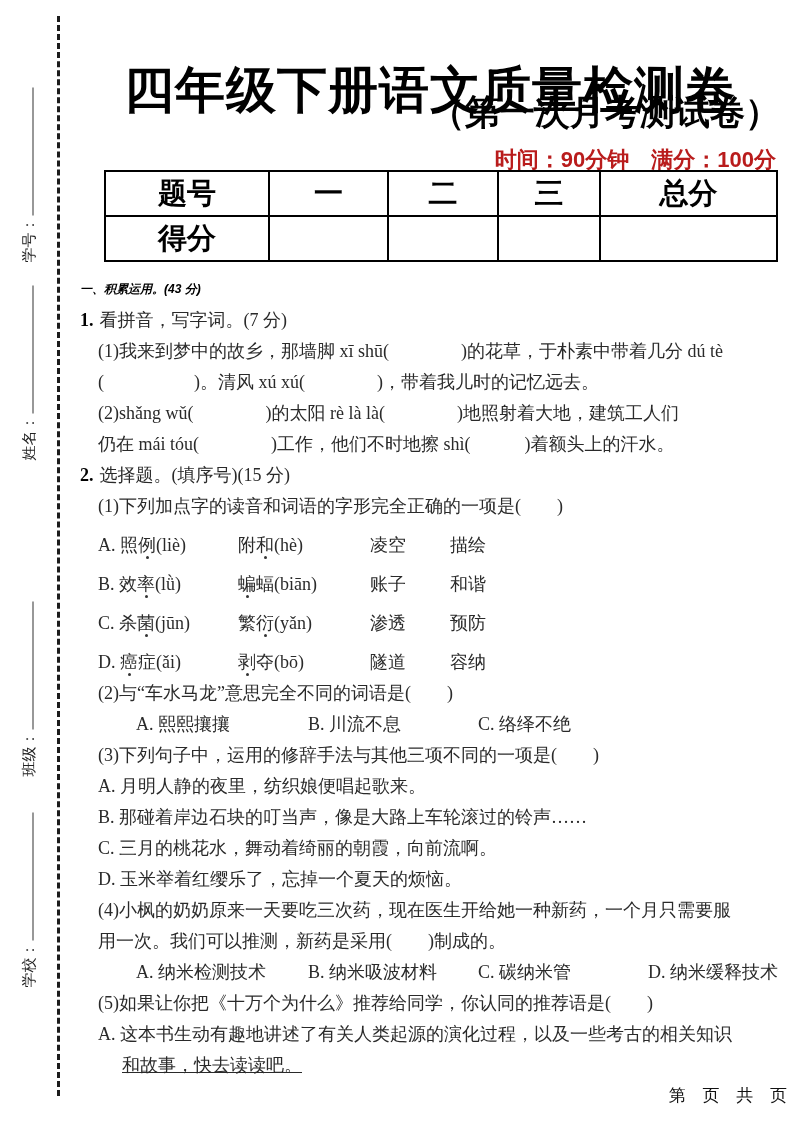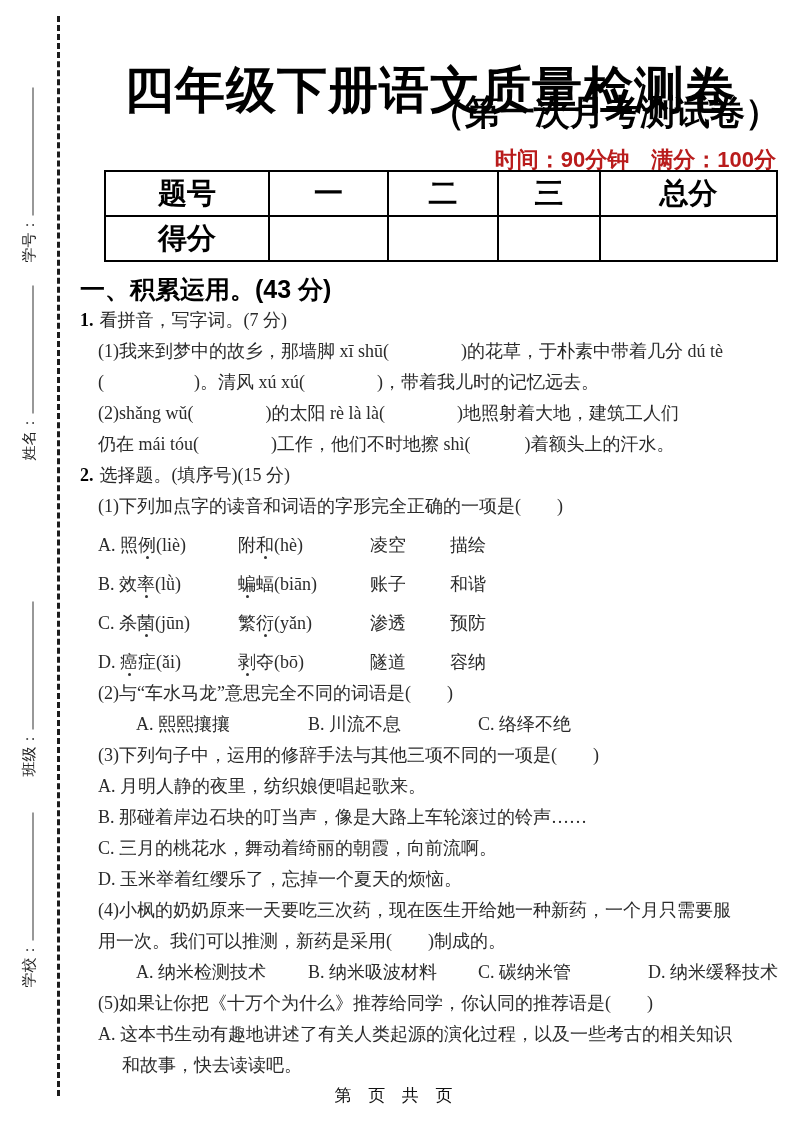--- a/index.html
+++ b/index.html
@@ -47,43 +47,44 @@
     font-size:29px;padding:0;
   }
   
   .content{
     position:absolute;top:274px;left:80px;width:702px;
     font-size:18px;line-height:31px;white-space:nowrap;
   }
   .line{height:31px;}
   .heading{
     font-family:"Liberation Sans",sans-serif;font-weight:bold;color:#000;
-    font-size:25px;
+    font-size:12px;
+    font-style:italic;
   }
   .qnum{font-weight:bold;color:#000;margin-right:6px;}
   .ind{padding-left:18px;}
-  .ind2{padding-left:42px;}
+  .ind2{padding-left:42px;text-decoration:underline;}
   .opt-grid{display:flex;margin-top:8px;}
   .opt-grid .c1{width:140px;}
   .opt-grid .c2{width:132px;}
   .opt-grid .c3{width:80px;}
   .opt-grid .c4{flex:1;}
   .opt-row{display:flex;}
   .opt-row .o1{width:172px;margin-left:38px;}
   .opt-row .o2{width:170px;}
   .opt-row .o3{width:170px;}
   .opt-row .o4{flex:1;}
   .dotted{position:relative;}
   .dotted::after{
     content:"";position:absolute;left:50%;bottom:-4px;width:3px;height:3px;
     margin-left:-1.5px;background:#333;border-radius:50%;
   }
   
   .footer{
-    position:absolute;top:1084px;left:0;width:793px;text-align:center;
+    position:absolute;top:1084px;left:0;width:793px;text-align:right;
     font-family:"Liberation Sans",sans-serif;color:#111;
     font-size:17px;letter-spacing:6px;
   }
 </style>
 </head>
 <body>
 
 <div class="page">
 
   <div class="binding-line"></div>

